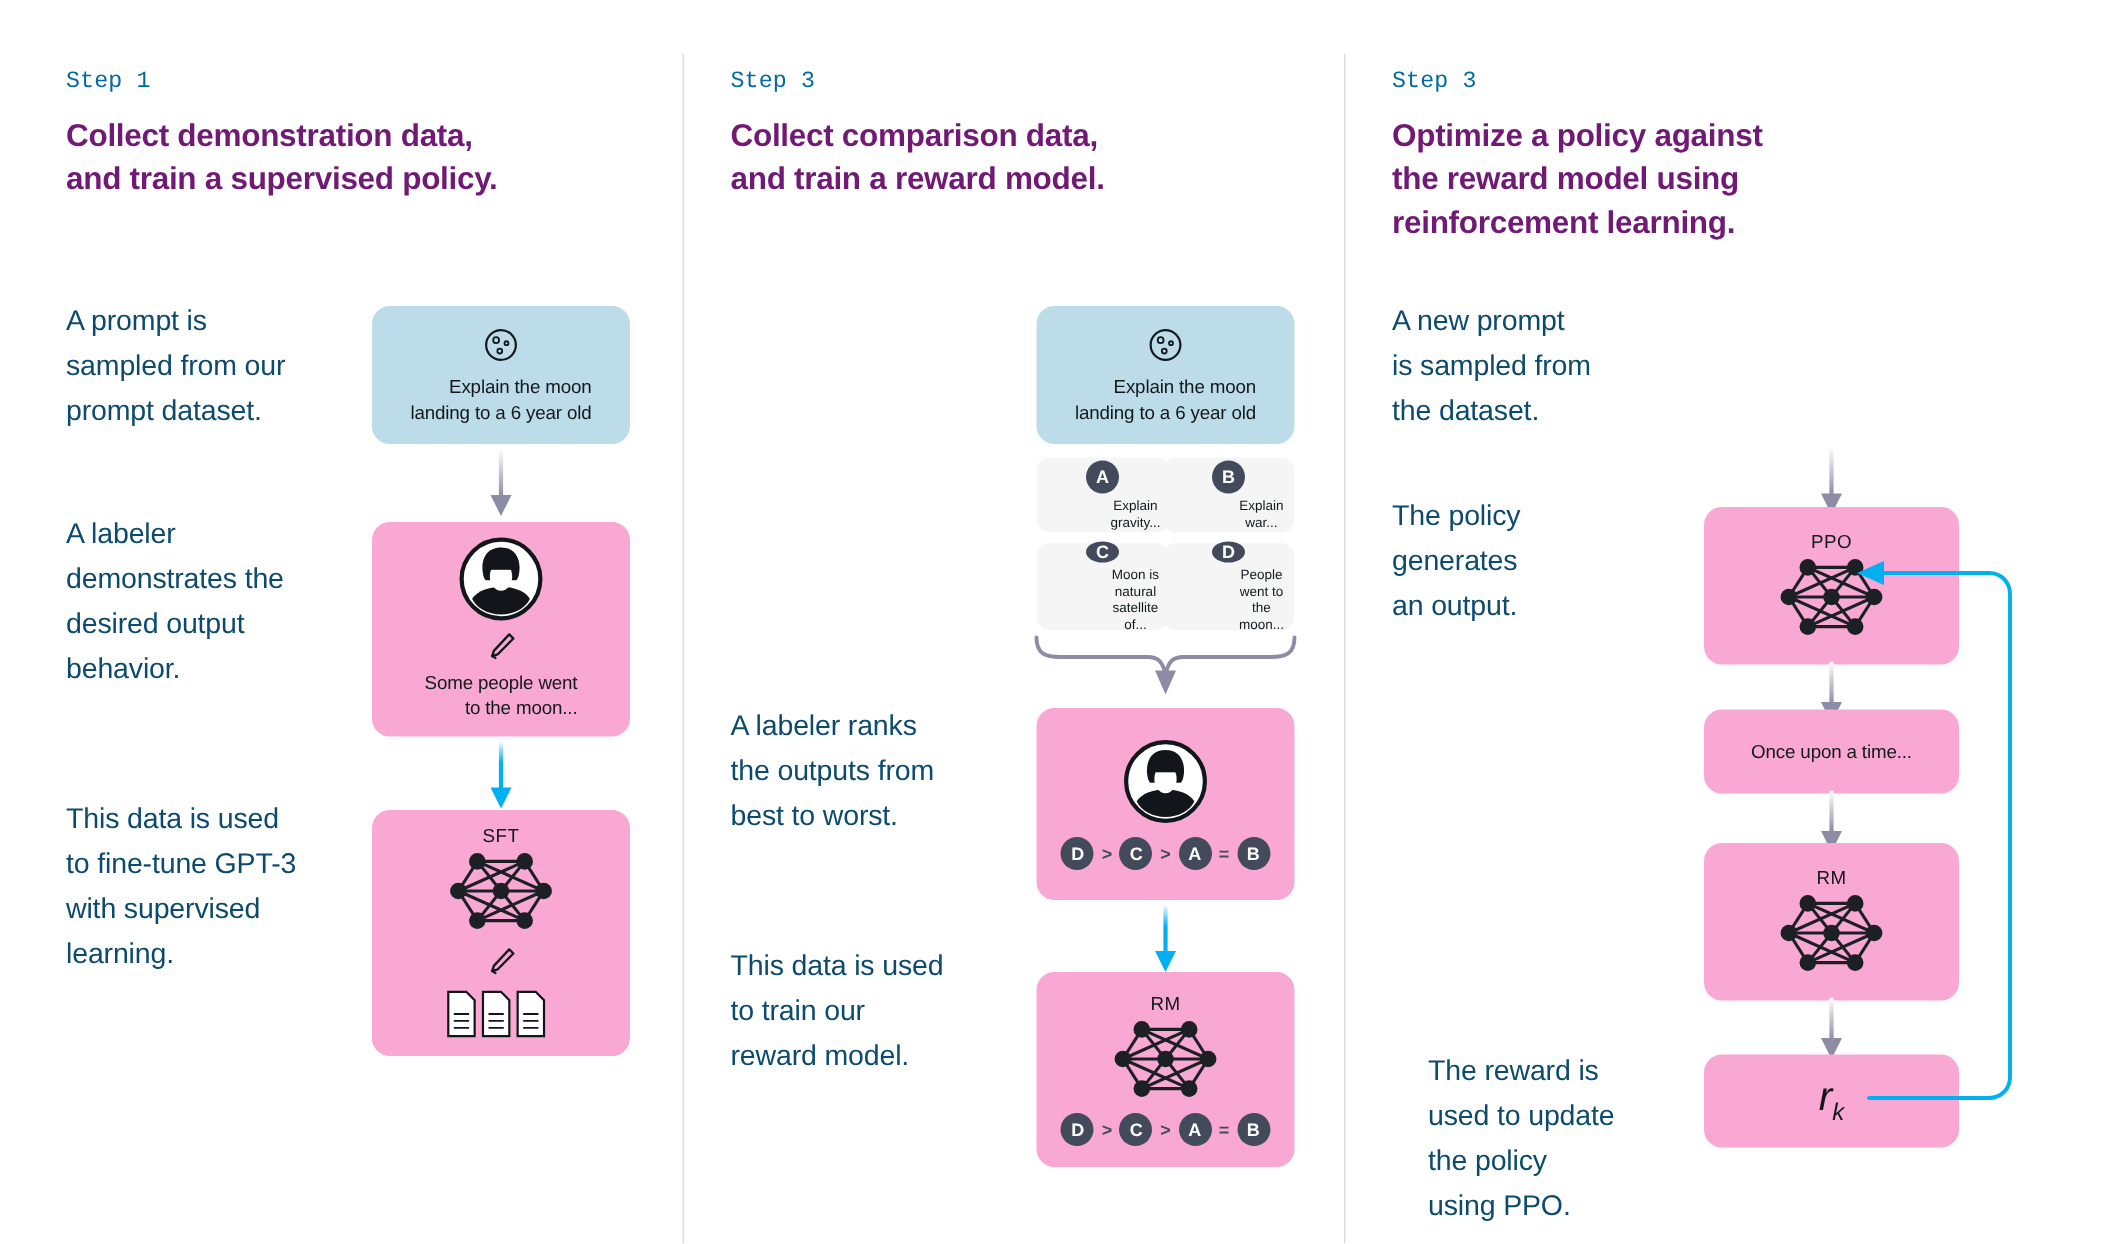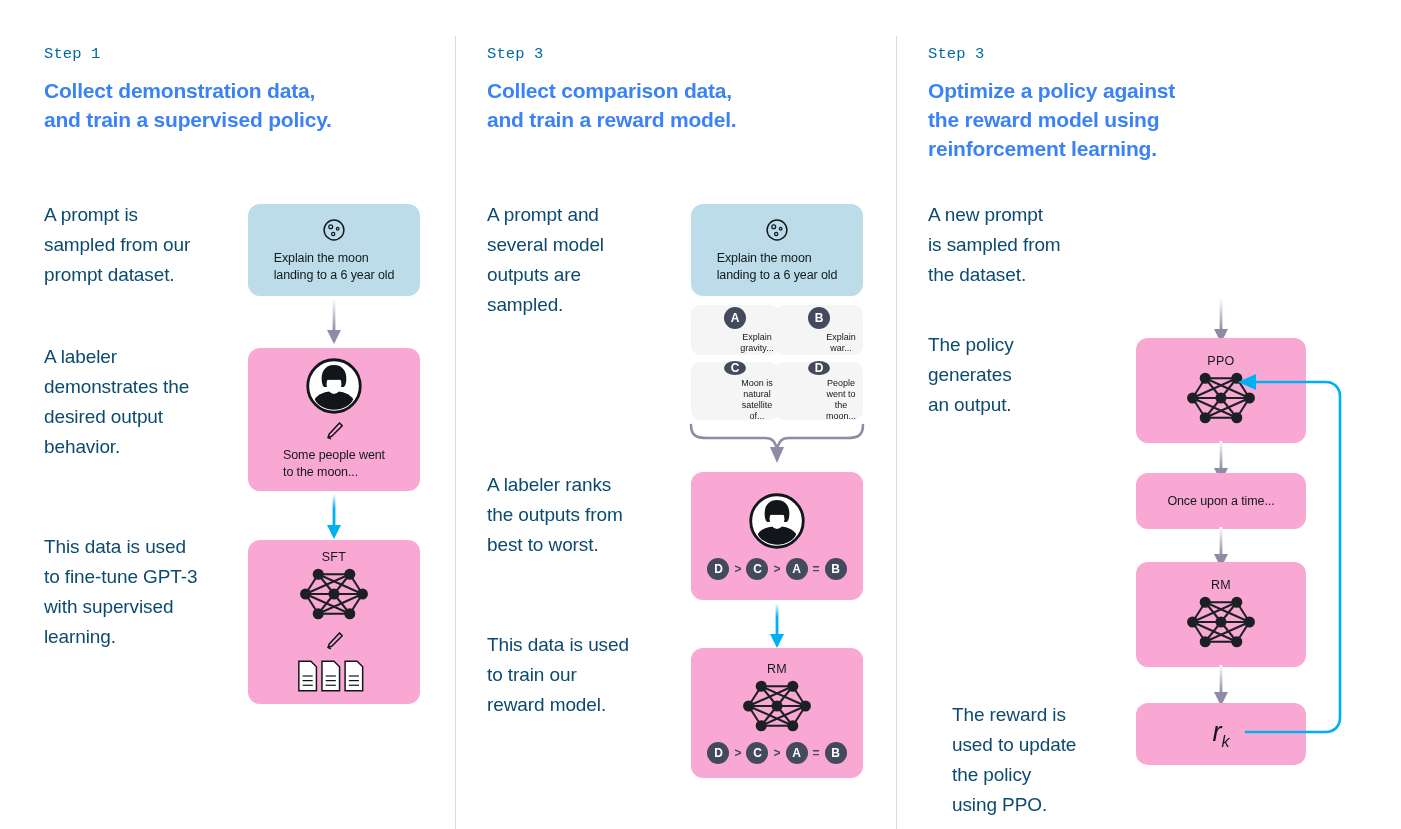--- a/index.html
+++ b/index.html
@@ -25,41 +25,41 @@
 
   .step-label {
     position: absolute; top: 45px; left: 0;
     font-size: 15.5px; font-weight: 400; color: #0369a1; letter-spacing: .1px;
     white-space: nowrap;
     font-family: Liberation Mono, monospace;
   }
   .step-title {
     position: absolute; top: 76px; left: 0;
     font-size: 21px; font-weight: 700; line-height: 29px;
-    letter-spacing: -.2px; color: #3b82f6; white-space: pre-line;
+    letter-spacing: -.2px; color: #701a75; white-space: pre-line;
   }
 
   
   .para {
     position: absolute; left: 0;
     font-size: 19px; line-height: 30px; font-weight: 400;
     color: #0c4a6e; white-space: pre-line; letter-spacing: -.1px;
   }
 
   
   .card {
     position: absolute;
     border-radius: 12px;
     background: #f9a8d4;
     display: flex; flex-direction: column;
     align-items: center; justify-content: center;
   }
   .card.blue { background: #bcdcea; }
   .card-text {
-    font-size: 12.5px; line-height: 17px; text-align: left;
+    font-size: 12.5px; line-height: 17px; text-align: right;
     color: #13181c; white-space: pre-line; letter-spacing: -.1px;
   }
   .card-title {
     font-size: 12.5px; color: #13181c; letter-spacing: .3px;
   }
 
   
   .moon-icon  { width: 26px; height: 26px; margin-bottom: 7px; }
   .frog-icon  { width: 30px; height: 22px; margin-bottom: 8px; }
   .person-icon{ width: 56px; height: 56px; }
@@ -226,24 +226,20 @@
         </g>
       </svg>
     </div>
   </div>
 
   <div class="col" id="col2">
     <div class="step-label">Step 3</div>
     <div class="step-title">Collect comparison data,
 and train a reward model.</div>
 
-    <div class="para" style="top:200px;">A prompt and
-several model
-outputs are
-sampled.</div>
     <div class="para" style="top:470px;">A labeler ranks
 the outputs from
 best to worst.</div>
     <div class="para" style="top:630px;">This data is used
 to train our
 reward model.</div>
 
     <div class="card blue" style="left:204px; top:204px; width:172px; height:92px;">
       <svg class="moon-icon" viewBox="0 0 32 32">
         <circle cx="16" cy="16" r="12.2" fill="none" stroke="#14181c" stroke-width="1.8"></circle>

